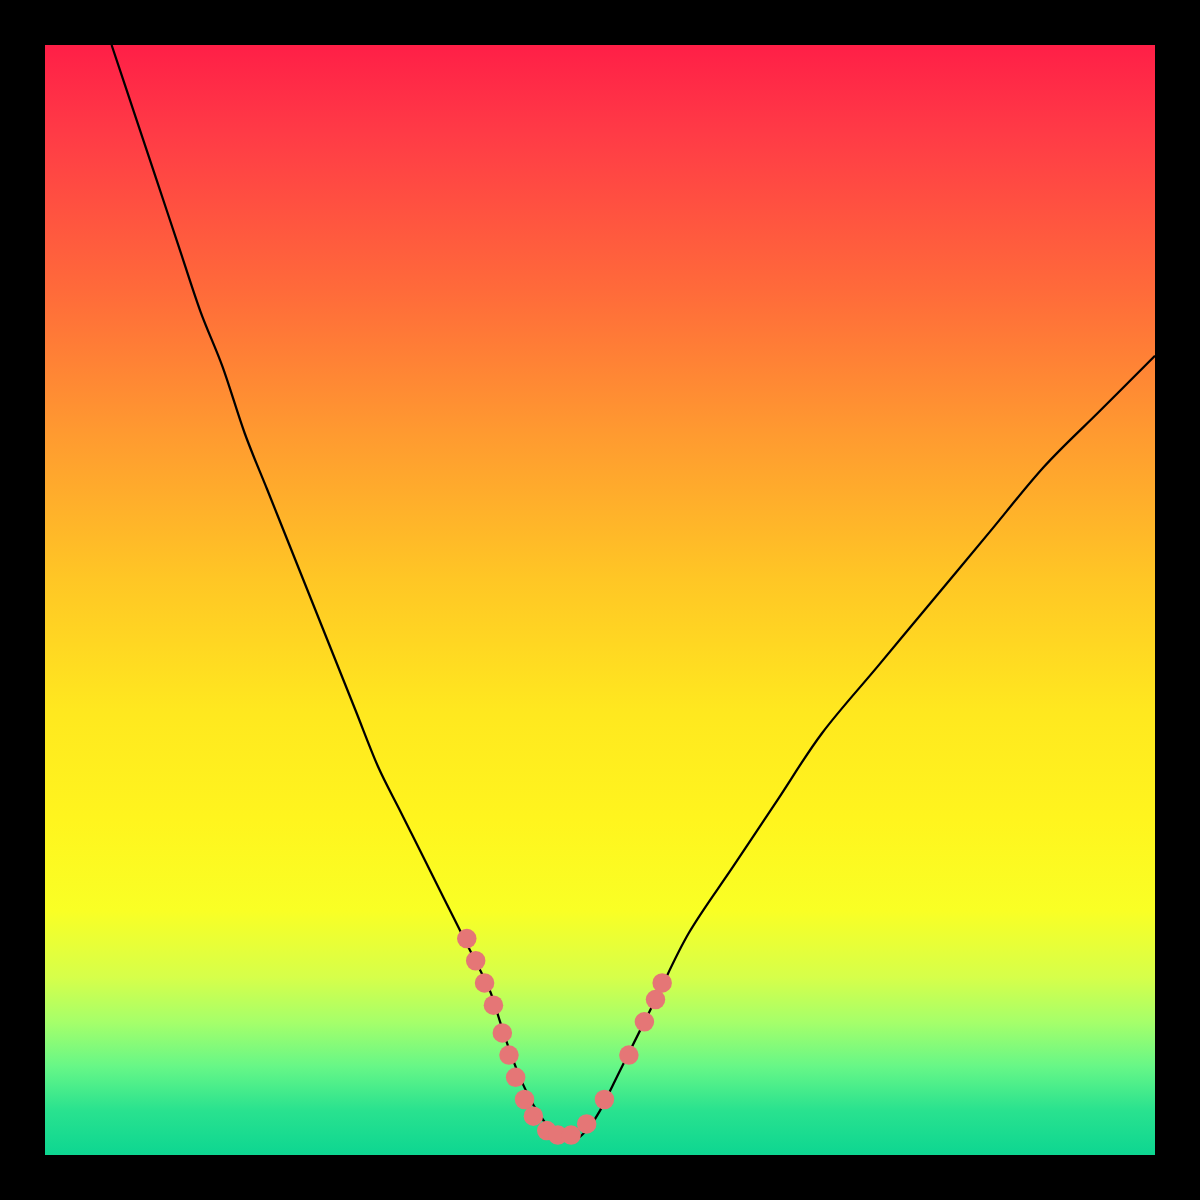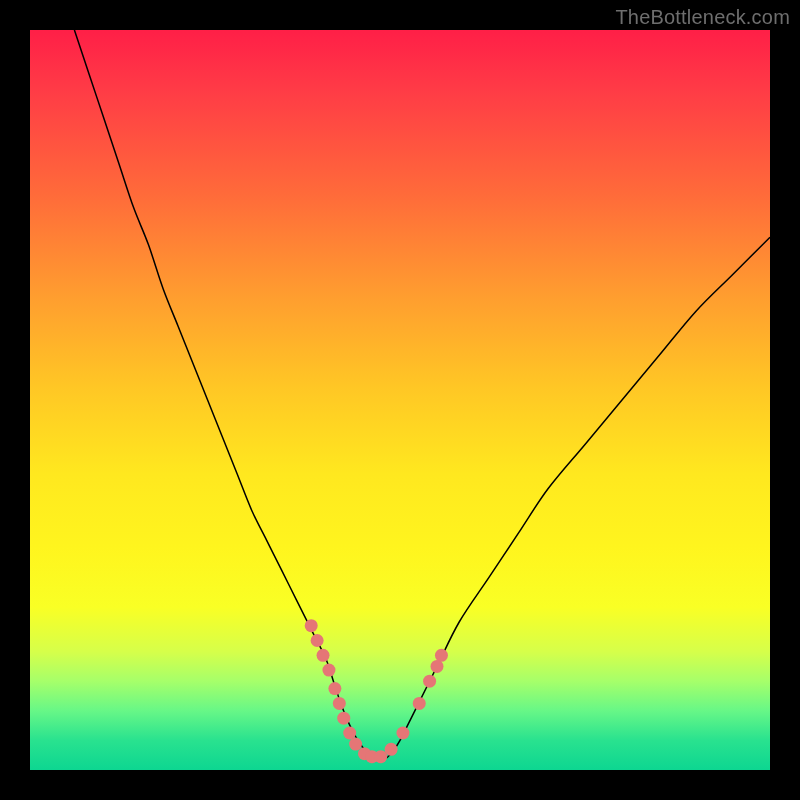--- a/index.html
+++ b/index.html
@@ -63,21 +63,20 @@
     font-size: 20px;
     font-weight: 500;
     color: #6e6e6e;
     letter-spacing: 0.2px;
   }
 </style>
 </head>
 <body>
 
 <div class="frame">
-  <div class="attribution">TheBottleneck.com</div>
 
   <div class="plot-area">
     <svg class="chart-svg" viewBox="0 0 740 740">
       <path id="curve-path" class="curve-line" d="M 44.40 0.00 C 46.87 7.40, 54.27 29.60, 59.20 44.40 C 64.13 59.20, 69.07 74.00, 74.00 88.80 C 78.93 103.60, 83.87 118.40, 88.80 133.20 C 93.73 148.00, 98.67 164.03, 103.60 177.60 C 108.53 191.17, 113.47 201.03, 118.40 214.60 C 123.33 228.17, 128.27 245.43, 133.20 259.00 C 138.13 272.57, 143.07 283.67, 148.00 296.00 C 152.93 308.33, 157.87 320.67, 162.80 333.00 C 167.73 345.33, 172.67 357.67, 177.60 370.00 C 182.53 382.33, 187.47 394.67, 192.40 407.00 C 197.33 419.33, 202.27 431.67, 207.20 444.00 C 212.13 456.33, 217.07 469.90, 222.00 481.00 C 226.93 492.10, 231.87 500.73, 236.80 510.60 C 241.73 520.47, 246.67 530.33, 251.60 540.20 C 256.53 550.07, 261.47 559.93, 266.40 569.80 C 271.33 579.67, 276.27 589.53, 281.20 599.40 C 286.13 609.27, 292.30 620.37, 296.00 629.00 C 299.70 637.63, 300.93 643.80, 303.40 651.20 C 305.87 658.60, 308.33 666.62, 310.80 673.40 C 313.27 680.18, 315.73 686.35, 318.20 691.90 C 320.67 697.45, 323.13 702.38, 325.60 706.70 C 328.07 711.02, 330.53 714.72, 333.00 717.80 C 335.47 720.88, 337.93 723.35, 340.40 725.20 C 342.87 727.05, 345.33 728.28, 347.80 728.90 C 350.27 729.52, 352.73 730.13, 355.20 728.90 C 357.67 727.67, 360.13 724.58, 362.60 721.50 C 365.07 718.42, 366.30 717.18, 370.00 710.40 C 373.70 703.62, 378.63 693.13, 384.80 680.80 C 390.97 668.47, 399.60 651.20, 407.00 636.40 C 414.40 621.60, 420.57 606.80, 429.20 592.00 C 437.83 577.20, 448.93 562.40, 458.80 547.60 C 468.67 532.80, 478.53 518.00, 488.40 503.20 C 498.27 488.40, 506.90 473.60, 518.00 458.80 C 529.10 444.00, 542.67 429.20, 555.00 414.40 C 567.33 399.60, 579.67 384.80, 592.00 370.00 C 604.33 355.20, 616.67 340.40, 629.00 325.60 C 641.33 310.80, 653.67 294.77, 666.00 281.20 C 678.33 267.63, 690.67 256.53, 703.00 244.20 C 715.33 231.87, 733.83 213.37, 740.00 207.20"></path>
       <g id="marker-group">
           <circle cx="281.20" cy="595.70" r="6.5" class="marker"></circle>
           <circle cx="287.12" cy="610.50" r="6.5" class="marker"></circle>
           <circle cx="293.04" cy="625.30" r="6.5" class="marker"></circle>
           <circle cx="298.96" cy="640.10" r="6.5" class="marker"></circle>
           <circle cx="304.88" cy="658.60" r="6.5" class="marker"></circle>

